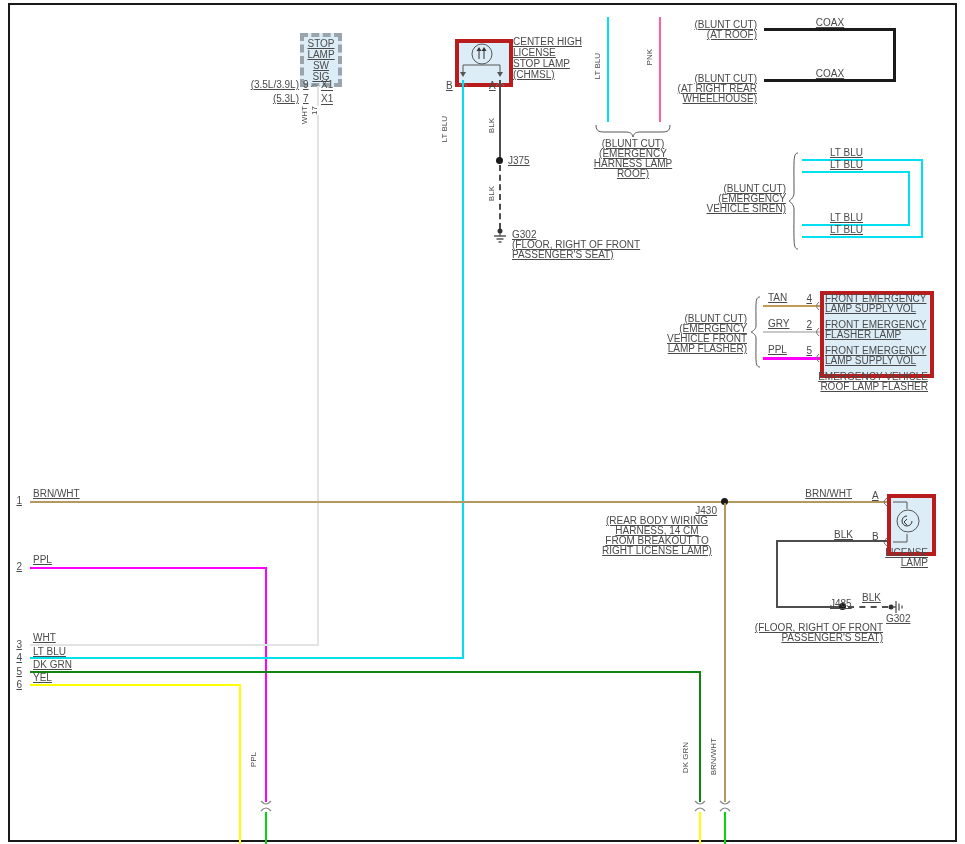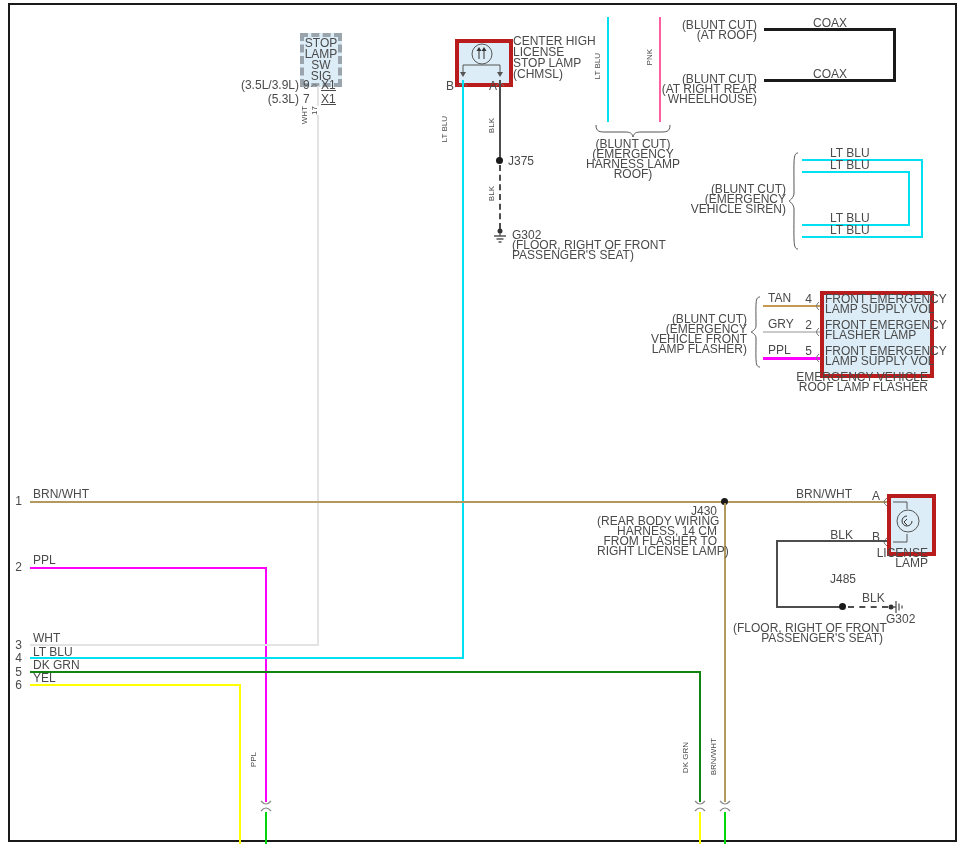--- a/index.html
+++ b/index.html
@@ -1,18 +1,18 @@
 <!DOCTYPE html>
 <html><head>
 <meta charset="utf-8">
 <style>
   html,body{margin:0;padding:0;background:#fff;}
   #stage{position:relative;width:965px;height:844px;background:#fff;overflow:hidden;
          font-family:"Liberation Sans",sans-serif;}
-  .t{position:absolute;font-size:12px;line-height:10px;color:#4a4a4a;white-space:nowrap;}
+  .t{position:absolute;font-size:10px;line-height:10px;color:#4a4a4a;white-space:nowrap;text-decoration:underline;}
   .lh11 .ln{line-height:11px;}
   .tr{text-align:right;}
   .tc{text-align:center;}
   .rot{position:absolute;font-size:8px;color:#4a4a4a;writing-mode:vertical-rl;
        transform:rotate(180deg);background:#fff;line-height:9px;white-space:nowrap;}
   .w{position:absolute;}
   .dot{position:absolute;width:7px;height:7px;border-radius:50%;background:#1a1a1a;}
   .box{position:absolute;background:#dcedf7;border:4px solid #b91c1c;}
   .sym{position:absolute;overflow:visible;}
   .frame{position:absolute;left:8px;top:3px;width:945px;height:835px;border:2px solid #1a1a1a;}
@@ -207,24 +207,24 @@
   <div class="w" style="left: 699px; top: 671px; width: 2px; height: 131px; background-color: rgb(16, 132, 16);"></div>
 
   <div class="t tr" style="left:14px;top:680px;width:8px;">6</div>
   <div class="t" style="left:33px;top:673px;">YEL</div>
   <div class="w" style="left: 30px; top: 684px; width: 211px; height: 2px; background-color: rgb(255, 255, 0);"></div>
   <div class="w" style="left: 239px; top: 684px; width: 2px; height: 160px; background-color: rgb(255, 255, 0);"></div>
 
   <div class="dot" style="left:721px;top:498px;"></div>
   <div class="w" style="left: 724px; top: 503px; width: 2px; height: 299px; background-color: rgb(178, 154, 94);"></div>
   <div class="t tr" style="left:617px;top:506px;width:100px;">J430</div>
-  <div class="t tr" style="left:597px;top:516px;width:120px;">
+  <div class="t tr" style="left:597px;top:516px;width:120px;text-align:center;">
     <div>(REAR BODY WIRING</div>
       <div>HARNESS, 14 CM</div>
-    <div>FROM FLASHER TO</div>
+    <div>FROM BREAKOUT TO</div>
       <div>RIGHT LICENSE LAMP)</div>
   </div>
 
   <div class="t tr" style="left:790px;top:489px;width:62px;">BRN/WHT</div>
   <div class="t" style="left:872px;top:491px;">A</div>
   <div class="box" style="left:887px;top:494px;width:41px;height:54px;"></div>
   <svg class="sym" style="left:887px;top:494px;" width="41" height="54">
     <path d="M6,8 H20 V15 M6,48 H20 V40" stroke="#555" fill="none" stroke-width="1"></path>
     <circle cx="21" cy="27" r="11" stroke="#555" fill="none" stroke-width="1"></circle>
     <path d="M25,27 A5,5 0 1 1 20,22 M20,25 l-3,3 l3,3" stroke="#333" fill="none" stroke-width="1"></path>
@@ -238,21 +238,21 @@
   <div class="t tr" style="left:791px;top:530px;width:62px;">BLK</div>
   <div class="t" style="left:872px;top:532px;">B</div>
   <div class="t tr" style="left:858px;top:548px;width:70px;">
     <div>LICENSE</div>
       <div>LAMP</div>
   </div>
   <div class="w" style="left: 777px; top: 540px; width: 110px; height: 2px; background-color: rgb(77, 77, 77);"></div>
   <div class="w" style="left: 776px; top: 540px; width: 2px; height: 68px; background-color: rgb(77, 77, 77);"></div>
   <div class="w" style="left: 776px; top: 606px; width: 66px; height: 2px; background-color: rgb(77, 77, 77);"></div>
   <div class="dot" style="left:839px;top:603px;"></div>
-  <div class="t" style="left:830px;top:574px;">J485</div>
+  <div class="t" style="left:830px;top:599px;">J485</div>
   <div class="t" style="left:862px;top:593px;">BLK</div>
   <div class="dashh" style="left: 848px; top: 606px; width: 40px; border-color: rgb(77, 77, 77);"></div>
   <svg class="sym" style="left:888px;top:600px;" width="16" height="14">
     <circle cx="3" cy="7" r="2.5" fill="#333"></circle>
     <path d="M5,7 H8 M8,1 V13 M11,3.5 V10.5 M14,5.5 V8.5" stroke="#555" stroke-width="1.3" fill="none"></path>
   </svg>
   <div class="t" style="left:886px;top:614px;">G302</div>
   <div class="t tr" style="left:733px;top:623px;width:150px;">
     <div>(FLOOR, RIGHT OF FRONT</div>
       <div>PASSENGER'S SEAT)</div>

